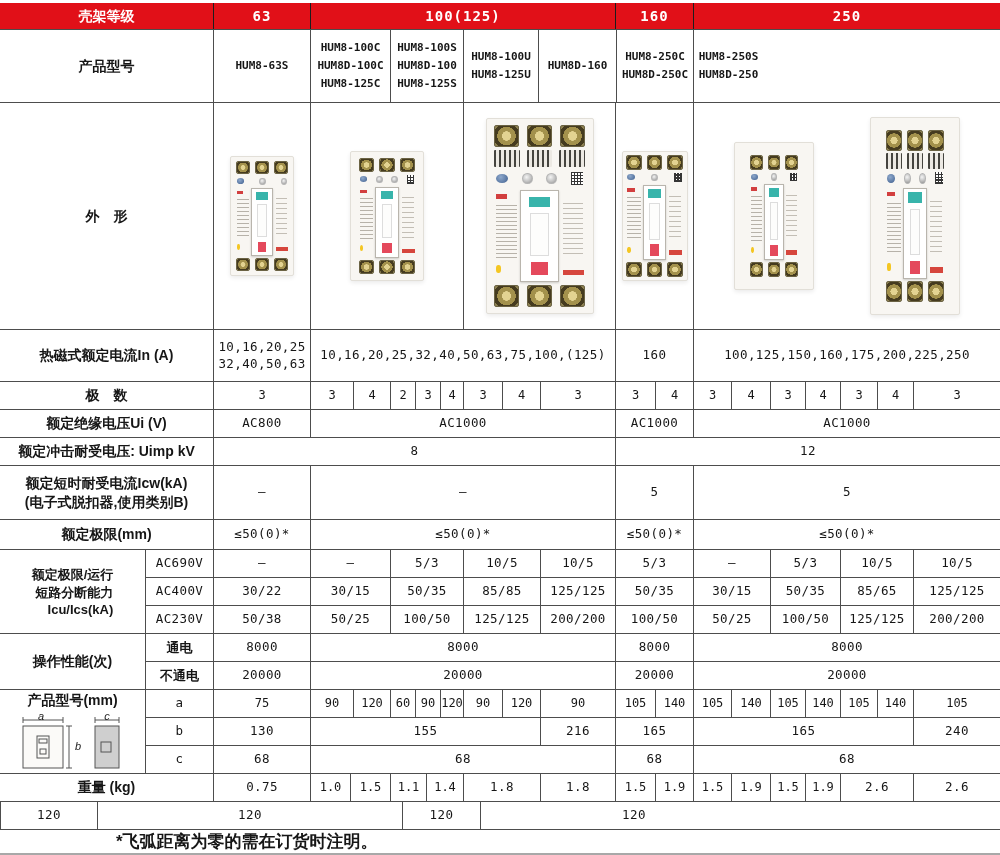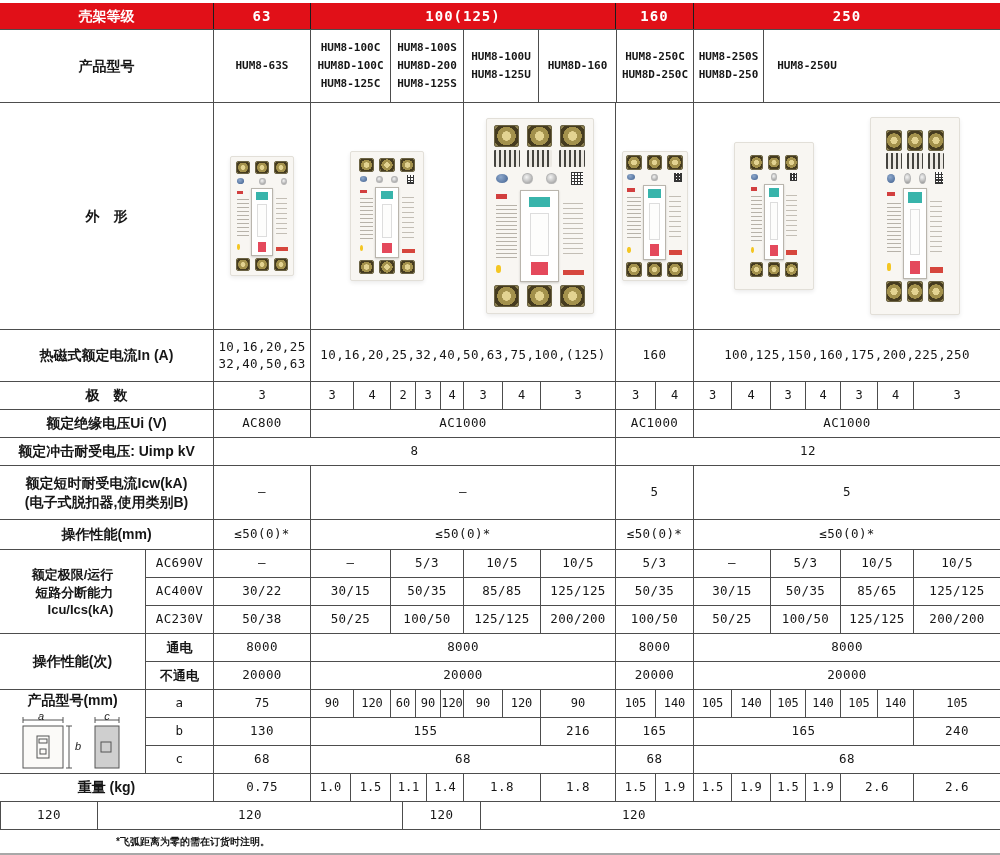--- a/index.html
+++ b/index.html
@@ -23,21 +23,21 @@
   .h-28{height:28px}.h-icw{height:54px}.h-arc{height:30px}
   
   .grp{display:flex;width:1000px;border-bottom:1px solid var(--bd)}
   .g-brk{height:84px}.g-op{height:56px}.g-dim{height:84px}
   .glab{flex:0 0 145px;display:flex;flex-direction:column;align-items:center;justify-content:center;
         text-align:right;white-space:pre-line}
   .sub{flex:1 1 auto;display:flex;flex-direction:column;min-width:0}
   .sub .hrow{flex:1 1 auto;width:auto;border-bottom:1px solid var(--bd)}
   .sub .hrow:last-child{border-bottom:none}
   .footnote{display:flex;align-items:center;height:25px;padding-left:116px;
-            font-size:10px;font-weight:600;border-bottom:2px solid #a8a8a8}
+            font-size:17px;font-weight:600;border-bottom:2px solid #a8a8a8}
   
   .shape-cell{gap:56px}
   .bk{position:relative;display:flex;flex-direction:column;background:#f8f6f2;border:1px solid #e2dfd8;
       border-radius:2px;box-shadow:0 2px 4px rgba(0,0,0,.08);padding:4% 5%}
   .bk-63{width:64px;height:120px}
   .bk-100{width:74px;height:130px}
   .bk-100t{width:108px;height:196px}
   .bk-160{width:66px;height:130px}
   .bk-250m{width:80px;height:148px}
   .bk-250t{width:90px;height:198px}
@@ -89,30 +89,29 @@
     <div class="c hdnum bl" style="width:307px">250</div>
   </div>
 
   <div class="hrow h-model">
     <div class="c lab" style="width:213px">产品型号</div>
     <div class="c model bl" style="width:97px">HUM8-63S</div>
     <div class="c model bl" style="width:80px">HUM8-100C
 HUM8D-100C
 HUM8-125C</div>
     <div class="c model bl" style="width:73px">HUM8-100S
-HUM8D-200
+HUM8D-100
 HUM8-125S</div>
     <div class="c model bl" style="width:75px">HUM8-100U
 HUM8-125U</div>
     <div class="c model bl" style="width:78px">HUM8D-160</div>
     <div class="c model bl" style="width:77px">HUM8-250C
 HUM8D-250C</div>
     <div class="c model bl" style="width:70px">HUM8-250S
 HUM8D-250</div>
-    <div class="c model bl" style="width:87px">HUM8-250U</div>
   </div>
 
   <div class="hrow h-shape">
     <div class="c lab" style="width:213px">外　形</div>
     <div class="c bl" style="width:97px">
       <div class="bk bk-63">
         <div class="bk-terms"><i></i><i></i><i></i></div>
         <div class="bk-hw">
           <span class="bk-blue"></span>
           <span class="bk-scr"></span>
@@ -259,21 +258,21 @@
   <div class="hrow h-icw">
     <div class="c lab" style="width:213px">额定短时耐受电流Icw(kA)
 (电子式脱扣器,使用类别B)</div>
     <div class="c num bl" style="width:97px">—</div>
     <div class="c num bl" style="width:305px">—</div>
     <div class="c num bl" style="width:78px">5</div>
     <div class="c num bl" style="width:307px">5</div>
   </div>
 
   <div class="hrow h-arc">
-    <div class="c lab" style="width:213px">操作性能(mm)</div>
+    <div class="c lab" style="width:213px">额定极限(mm)</div>
     <div class="c num bl" style="width:97px">≤50(0)*</div>
     <div class="c num bl" style="width:305px">≤50(0)*</div>
     <div class="c num bl" style="width:78px">≤50(0)*</div>
     <div class="c num bl" style="width:307px">≤50(0)*</div>
   </div>
 
   <div class="grp g-brk">
     <div class="glab lab-sm">额定极限/运行
 短路分断能力
 Icu/Ics(kA)</div>

